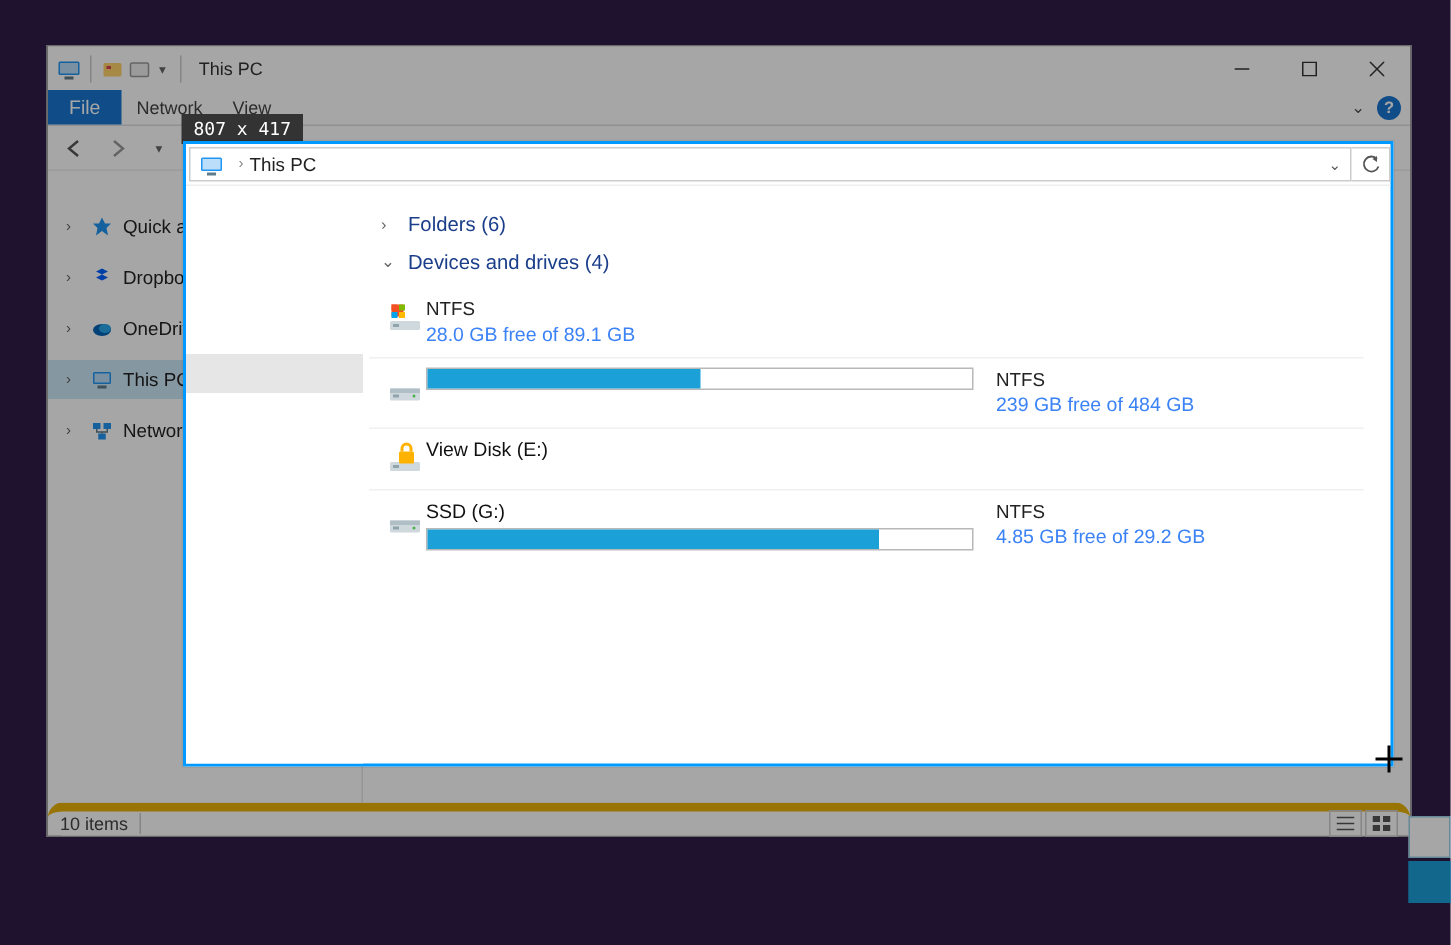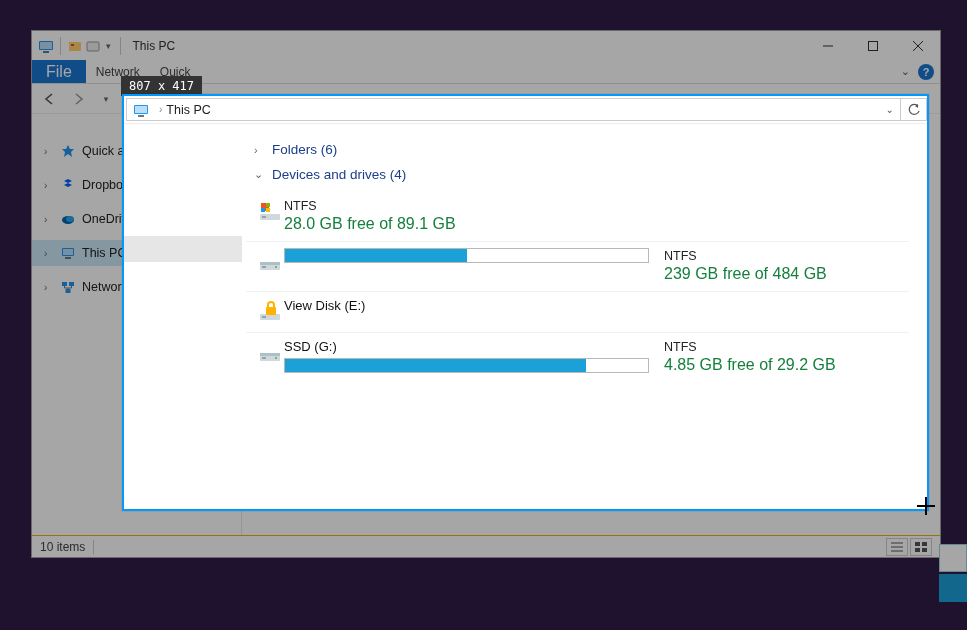--- a/index.html
+++ b/index.html
@@ -18,21 +18,21 @@
 .titlebar { height: 29px; background: #fff; display: flex; align-items: center; font-size: 12px; color: #333; }
 .titlebar .tb-left { display: flex; align-items: center; gap: 2px; padding-left: 6px; }
 .titlebar .tb-icon { width: 16px; height: 16px; display: inline-flex; align-items: center; justify-content: center; }
 .titlebar .tb-sep { width: 1px; height: 18px; background: #ccc; margin: 0 4px; }
 .titlebar .tb-title { margin-left: 6px; font-size: 12px; color: #333; }
 .titlebar .tb-right { margin-left: auto; display: flex; }
 .titlebar .sysbtn { width: 45px; height: 29px; display: flex; align-items: center; justify-content: center; color: #333; }
 
 
 .ribbon { height: 24px; background: #fff; display: flex; align-items: stretch; border-bottom: 1px solid #ddd; position: relative; }
-.ribbon .file-tab { background: #1976d2; color: #fff; padding: 10px 14px; font-size: 16px; display: flex; align-items: center; }
+.ribbon .file-tab { background: #1976d2; color: #fff; padding: 10px 14px; font-size: 13px; display: flex; align-items: center; }
 .ribbon .tab { padding: 0 10px; font-size: 12px; display: flex; align-items: center; color: #444; }
 .ribbon .rib-right { margin-left: auto; display: flex; align-items: center; padding-right: 6px; gap: 8px; }
 .ribbon .chev { color: #555; font-size: 11px; }
 .ribbon .help { width: 16px; height: 16px; border-radius: 50%; background: #1976d2; color: #fff; font-size: 11px; display: flex; align-items: center; justify-content: center; font-weight: bold; }
 
 
 .dim-badge { position: absolute; left: 121px; top: 76px; background: #333; color: #fff; font-size: 12px; padding: 3px 8px; font-family: Consolas, monospace; z-index: 4; }
 
 
 .navbar-outer { height: 30px; display: flex; align-items: center; padding: 0 6px; gap: 4px; background: #fff; border-bottom: 1px solid #eee; }
@@ -41,21 +41,21 @@
 
 .body-outer { flex: 1; display: flex; min-height: 0; }
 .sidebar { width: 210px; border-right: 1px solid #e5e5e5; background: #fff; padding-top: 24px; }
 .side-row { display: flex; align-items: center; height: 26px; font-size: 12.5px; color: #222; padding-left: 12px; gap: 6px; }
 .side-row.selected { background: #cde8f6; }
 .side-row .exp { width: 10px; color: #666; font-size: 10px; }
 .side-row .sicon { width: 16px; height: 16px; display: inline-flex; align-items: center; justify-content: center; }
 .content-outer { flex: 1; background: #fff; }
 
 
-.statusbar { height: 22px; border-top: 1px solid #eab308; background: #fff; display: flex; align-items: center; font-size: 12px; color: #444; padding: 0 8px; }
+.statusbar { height: 22px; border-top: 6px solid #eab308; background: #fff; display: flex; align-items: center; font-size: 12px; color: #444; padding: 0 8px; border-radius: 10px; }
 .statusbar .sb-right { margin-left: auto; display: flex; gap: 2px; }
 .statusbar .viewbtn { width: 22px; height: 18px; border: 1px solid #ccc; display: flex; align-items: center; justify-content: center; }
 
 
 .inner {
   position: absolute; left: 122px; top: 94px; width: 807px; height: 417px;
   border: 2px solid #0099ff; background: #fff; z-index: 5; display: flex; flex-direction: column;
   box-shadow: 0 0 0 1px rgba(0,0,0,0.05);
 }
 
@@ -80,21 +80,21 @@
 
 .drive-row { display: flex; align-items: flex-start; padding: 6px 0 8px 10px; border-bottom: 1px solid #f0f0f0; }
 .drive-row:last-child { border-bottom: none; }
 .drive-ico { width: 28px; padding-top: 2px; display: flex; align-items: flex-start; justify-content: center; }
 .drive-mid { flex: 1; max-width: 380px; }
 .drive-name { font-size: 13px; color: #111; margin-bottom: 4px; }
 .drive-bar { width: 365px; height: 15px; border: 1px solid #b8b8b8; background: #fff; position: relative; }
 .drive-bar .fill { position: absolute; left: 0; top: 0; bottom: 0; background: #1ba0d7; }
 .drive-right { width: 180px; font-size: 12.5px; color: #222; padding-top: 1px; }
 .drive-right .fs { margin-bottom: 2px; }
-.drive-right .free { font-size: 16px; color: #15803d; }
+.drive-right .free { font-size: 13px; color: #3b82f6; }
 
 
 .crop-cursor { position: absolute; right: -8px; bottom: -6px; width: 18px; height: 18px; z-index: 6; }
 .crop-cursor::before, .crop-cursor::after { content: ""; position: absolute; background: #000; }
 .crop-cursor::before { left: 8px; top: 0; width: 2px; height: 18px; }
 .crop-cursor::after { left: 0; top: 8px; width: 18px; height: 2px; }
 
 
 .stray { position: absolute; right: 0; width: 28px; height: 28px; border: 1px solid #9bd1e8; background: #fff; }
 .stray1 { bottom: 58px; }
@@ -149,21 +149,21 @@
             <line x1="0" y1="0" x2="10" y2="10" stroke="#333"></line>
             <line x1="10" y1="0" x2="0" y2="10" stroke="#333"></line>
           </svg>
         </div>
     </div>
   </div>
 
   <div class="ribbon">
     <div class="file-tab">File</div>
     <div class="tab">Network</div>
-    <div class="tab">Quick</div>
+    <div class="tab">View</div>
     <div class="rib-right">
       <span class="chev">⌄</span>
       <span class="help">?</span>
     </div>
   </div>
 
   <div class="navbar-outer">
     <div class="nbtn">
         <svg width="14" height="14">
           <path d="M9 2 L3 7 L9 12" fill="none" stroke="#555" stroke-width="1.6"></path>

